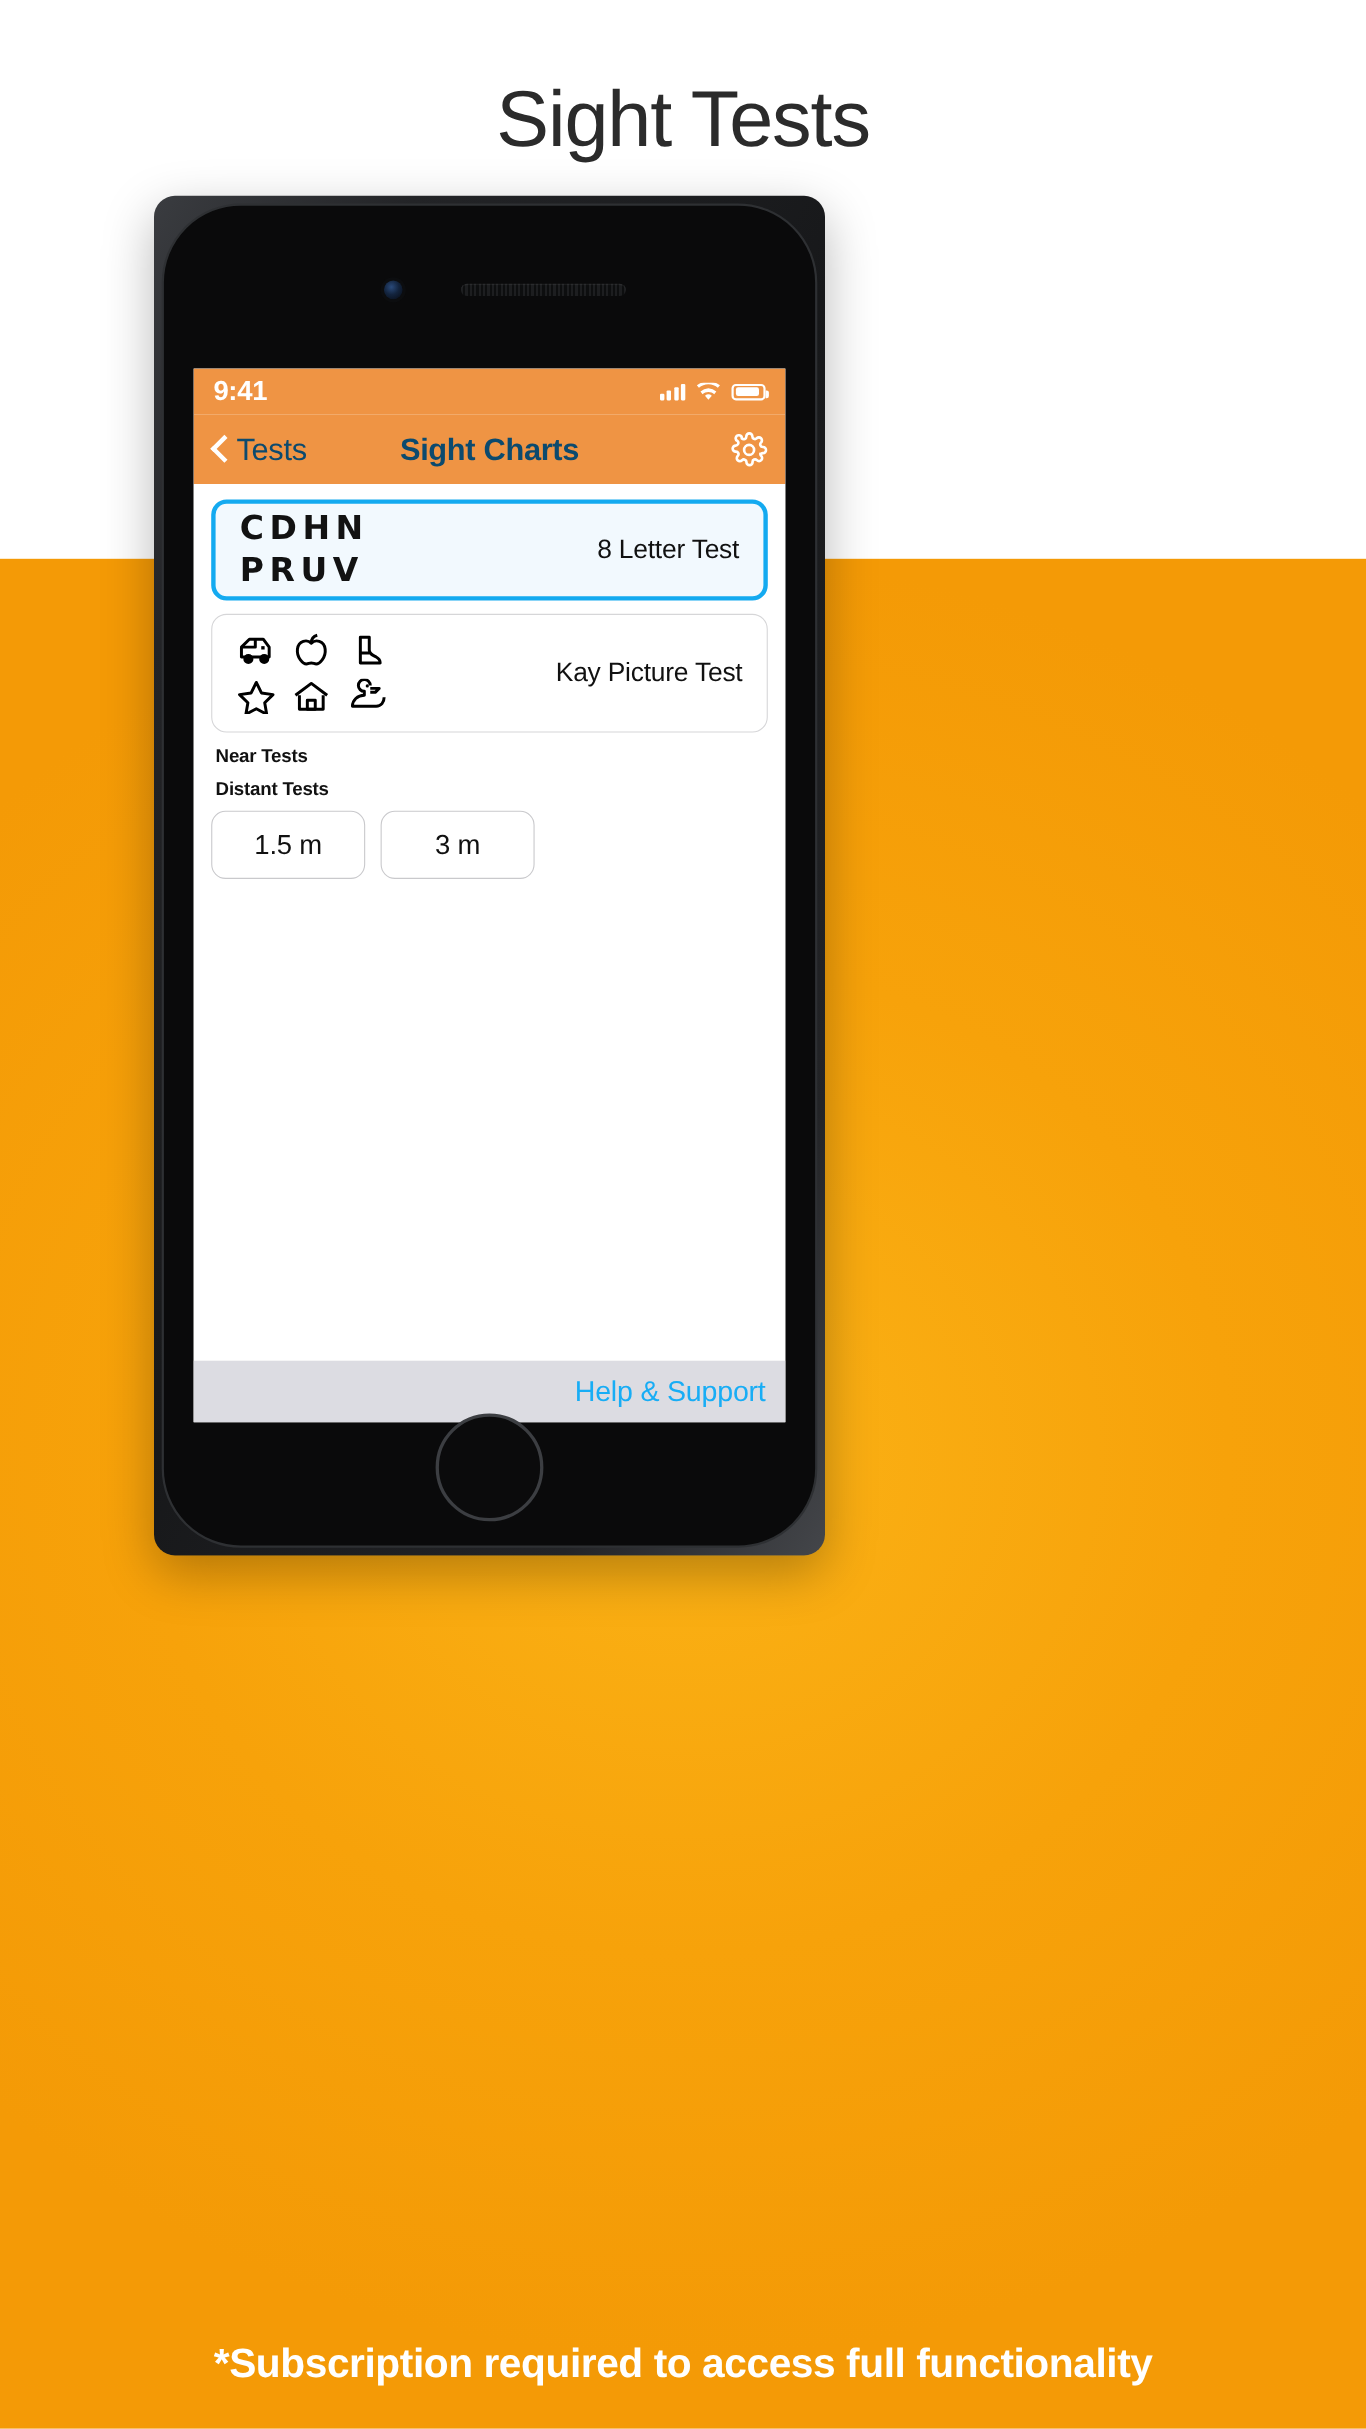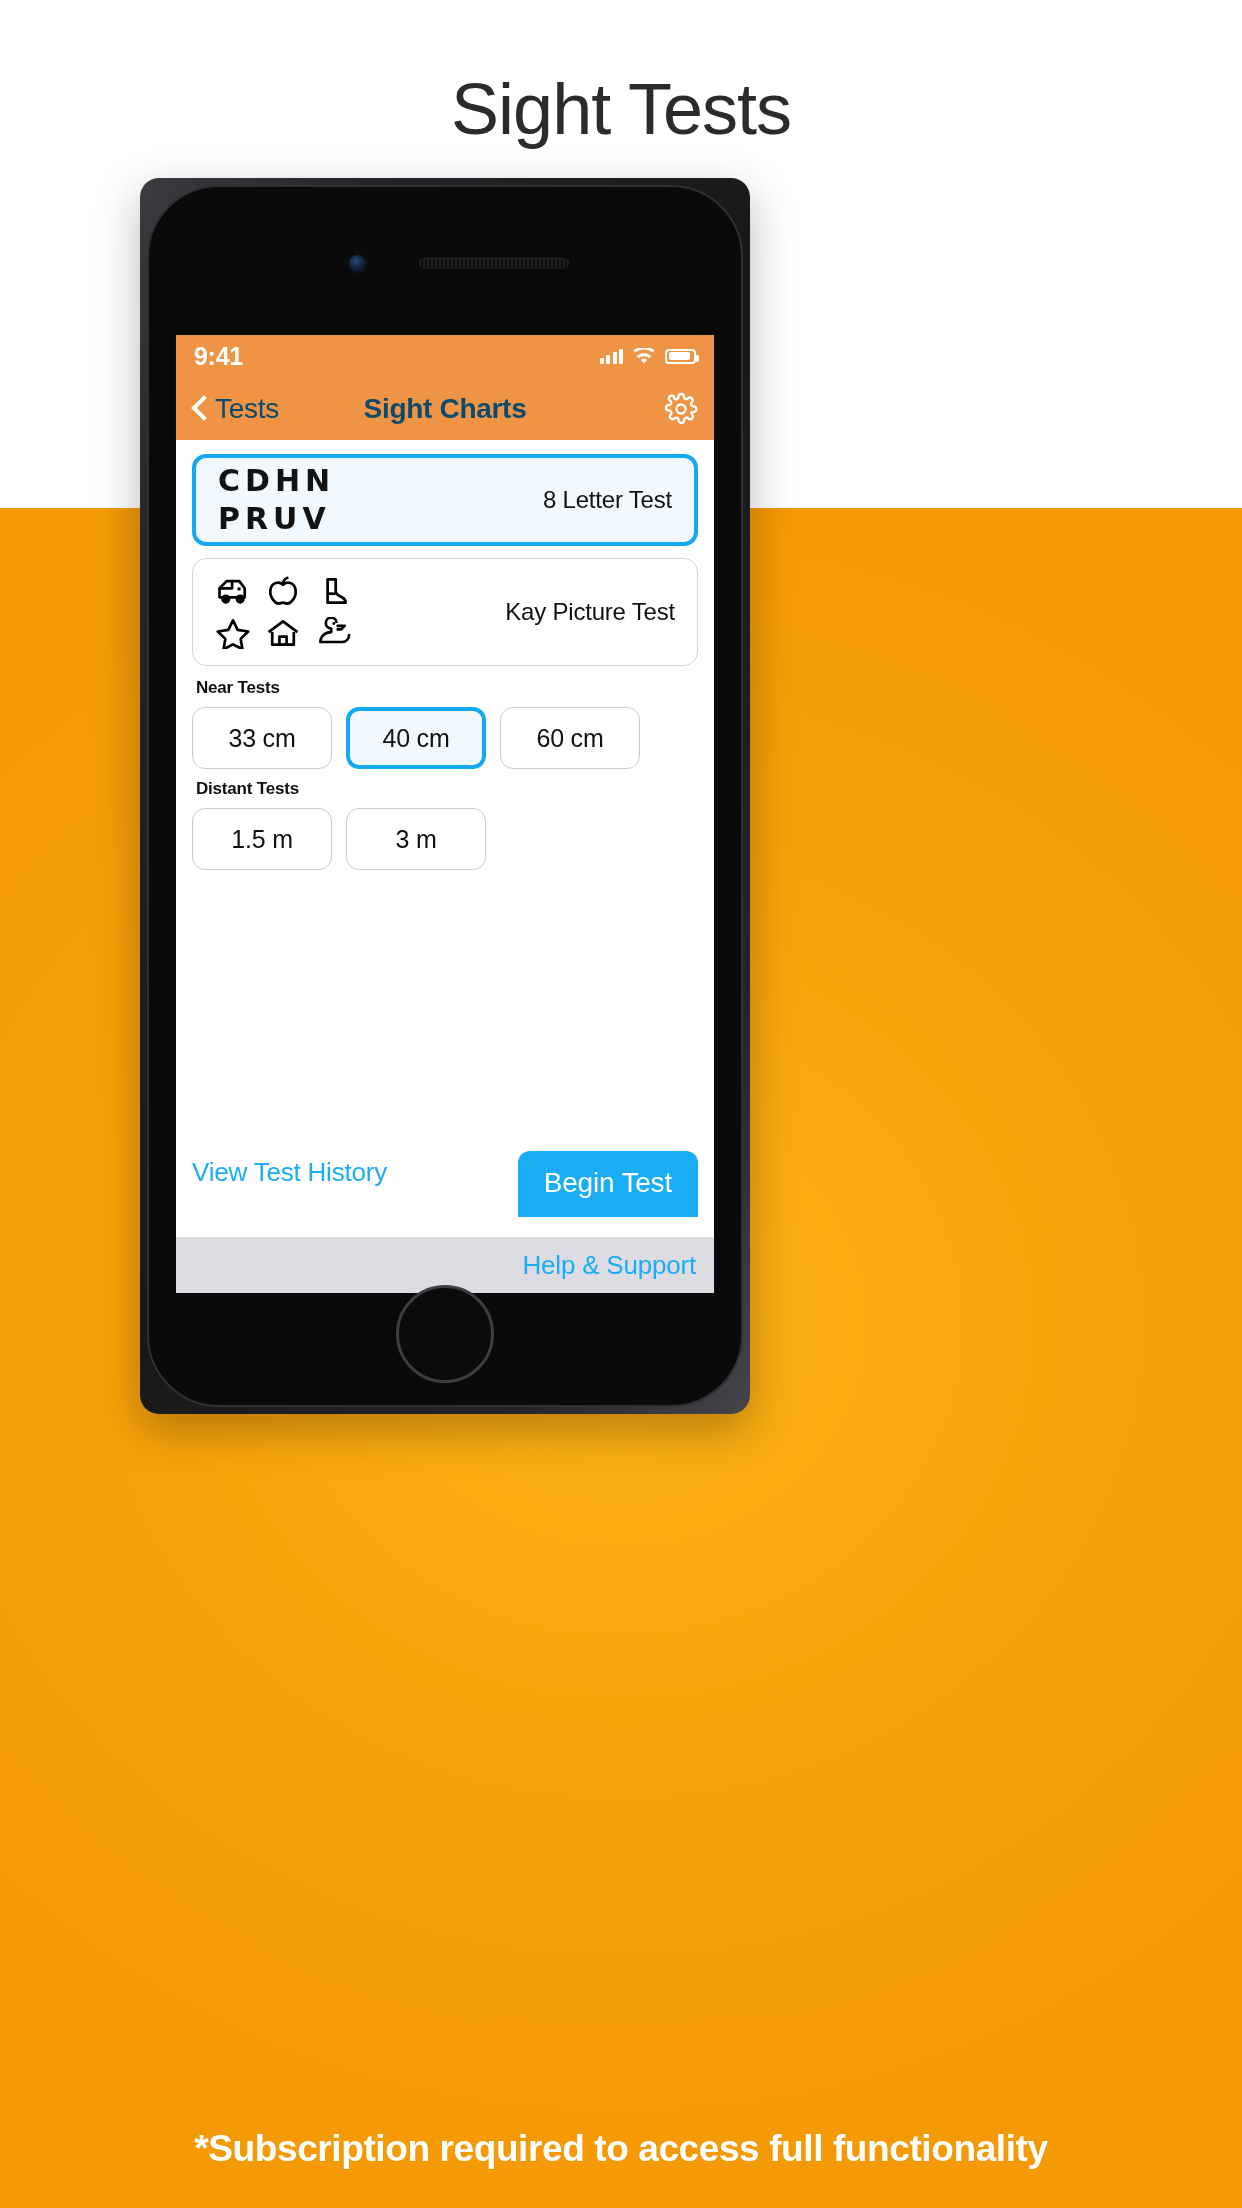--- a/index.html
+++ b/index.html
@@ -346,46 +346,31 @@
             <svg viewBox="0 0 40 34" fill="none" stroke="#000" stroke-width="3" stroke-linejoin="round">
               <path d="M24 6a6 6 0 1 0-6 6v4c-7 0-12 5-12 11h24c5 0 8-4 8-9"></path>
               <path d="M24 9h9l-4 4h-5"></path>
               <circle cx="21" cy="6.5" r="1.6" fill="#000" stroke="none"></circle>
             </svg>
           </div>
           <div class="card-label">Kay Picture Test</div>
         </div>
 
         <div class="section-title">Near Tests</div>
-        <div class="chip-row">
-          <div class="chip">
-            <span>33 cm</span>
-          </div>
-          <div class="chip selected">
-            <span>40 cm</span>
-          </div>
-          <div class="chip">
-            <span>60 cm</span>
-          </div>
-        </div>
 
         <div class="section-title">Distant Tests</div>
         <div class="chip-row">
           <div class="chip">
             <span>1.5 m</span>
           </div>
           <div class="chip">
             <span>3 m</span>
           </div>
         </div>
 
-        <div class="action-row">
-          <span class="link-history">View Test History</span>
-          <button class="begin-btn">Begin Test</button>
-        </div>
 
         <div class="bottombar">
           <span class="help-link">Help &amp; Support</span>
         </div>
 
       </div>
     </div>
 
     <div class="home"></div>
   </div>

